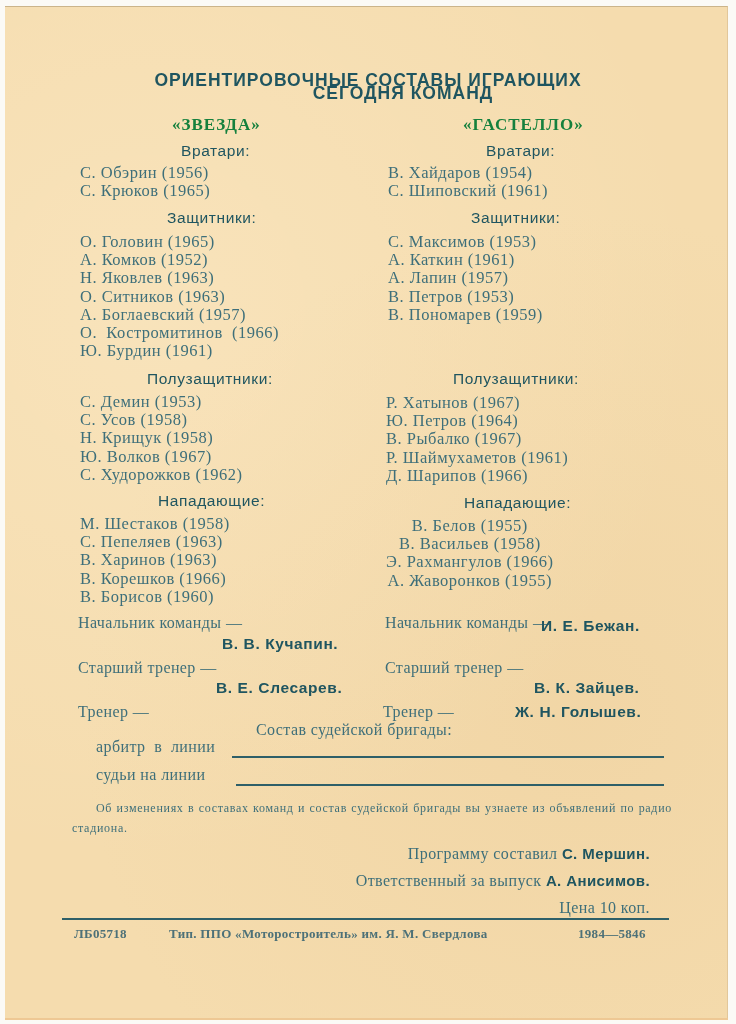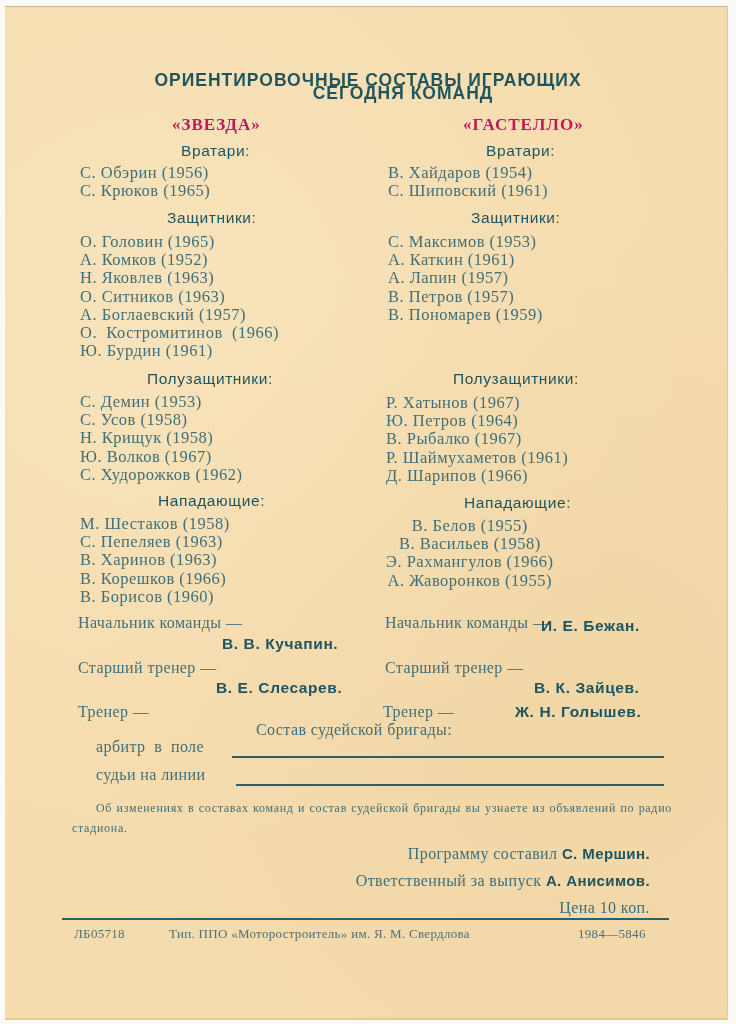--- a/index.html
+++ b/index.html
@@ -16,37 +16,37 @@
     border-top: 1px solid #cbb48a;
     border-right: 1px solid #e2c79a;
     box-shadow: 0 2px 0 #eec894;
   }
   .title {
     position: absolute; left: 0; width: 736px; text-align: center;
     font-family: "Liberation Sans", "DejaVu Sans", sans-serif; font-weight: bold;
     color: #1f5560; font-size: 17.5px; letter-spacing: 1px; line-height: 19px;
   }
   .team {
-    position: absolute; font-weight: bold; color: #be185d; font-size: 17px; letter-spacing: 1px;
+    position: absolute; font-weight: bold; color: #15803d; font-size: 17px; letter-spacing: 1px;
   }
   .section-head {
     position: absolute; font-weight: normal; color: #1f5560; font-size: 15.5px;
     font-family: "Liberation Sans", "DejaVu Sans", sans-serif; letter-spacing: 0.6px;
   }
   .list { position: absolute; margin: 0; padding: 0; list-style: none; }
   .list li { font-size: 16.5px; line-height: 18.2px; color: #3e6f7a; letter-spacing: 0.5px; white-space: nowrap; }
   .label { position: absolute; font-size: 16px; color: #3e6f7a; letter-spacing: 0.4px; white-space: nowrap; }
   .name { position: absolute; font-size: 15.5px; font-weight: bold; color: #1f5560; letter-spacing: 0.6px; white-space: nowrap;
           font-family: "Liberation Sans", "DejaVu Sans", sans-serif; }
   .fill-line { position: absolute; height: 0; border-top: 2px solid #2e5f68; }
   .para { position: absolute; font-size: 12px; color: #3e6f7a; letter-spacing: 0.7px; line-height: 20px; }
   .credit { position: absolute; right: 86px; font-size: 16px; color: #3e6f7a; letter-spacing: 0.4px; white-space: nowrap; text-align: right; }
   .credit b { color: #1f5560; font-family: "Liberation Sans", "DejaVu Sans", sans-serif; font-size: 15px; }
   .rule { position: absolute; left: 62px; width: 607px; border-top: 2px solid #2e5f68; }
-  .imprint { position: absolute; font-size: 13px; color: #4d7178; white-space: nowrap; letter-spacing: 0.3px; }
+  .imprint { position: absolute; font-size: 13px; color: #4d7178; white-space: nowrap; letter-spacing: 0.3px; font-weight: bold; }
 </style>
 </head>
 <body>
 
 <div class="sheet"></div>
 
 <div class="title" style="top:71px;">ОРИЕНТИРОВОЧНЫЕ СОСТАВЫ ИГРАЮЩИХ</div>
 <div class="title" style="top:84px;padding-left:35px;">СЕГОДНЯ КОМАНД</div>
 
 <div class="team" style="left:172px; top:115px;">«ЗВЕЗДА»</div>
@@ -97,21 +97,21 @@
 <ul class="list" style="left:388px; top:164px;">
   <li>В. Хайдаров (1954)</li>
   <li>С. Шиповский (1961)</li>
 </ul>
 
 <div class="section-head" style="left:471px; top:209px;">Защитники:</div>
 <ul class="list" style="left:388px; top:233px;">
   <li>С. Максимов (1953)</li>
   <li>А. Каткин (1961)</li>
   <li>А. Лапин (1957)</li>
-  <li>В. Петров (1957)</li>
+  <li>В. Петров (1953)</li>
   <li>В. Пономарев (1959)</li>
 </ul>
 
 <div class="section-head" style="left:453px; top:370px;">Полузащитники:</div>
 <ul class="list" style="left:386px; top:394px;">
   <li>Р. Хатынов (1967)</li>
   <li>Ю. Петров (1964)</li>
   <li>В. Рыбалко (1967)</li>
   <li>Р. Шаймухаметов (1961)</li>
   <li>Д. Шарипов (1966)</li>
@@ -126,21 +126,21 @@
 </ul>
 
 <div class="label" style="left:385px; top:614px;">Начальник команды —</div>
 <div class="name" style="left:541px; top:617px;">И. Е. Бежан.</div>
 <div class="label" style="left:385px; top:659px;">Старший тренер —</div>
 <div class="name" style="left:534px; top:679px;">В. К. Зайцев.</div>
 <div class="label" style="left:383px; top:703px;">Тренер —</div>
 <div class="name" style="left:515px; top:703px;">Ж. Н. Голышев.</div>
 
 <div class="label" style="left:256px; top:721px;">Состав судейской бригады:</div>
-<div class="label" style="left:96px; top:738px; white-space:pre;">арбитр  в  поле</div>
+<div class="label" style="left:96px; top:738px; white-space:pre;">арбитр  в  линии</div>
 <div class="fill-line" style="left:232px; top:756px; width:432px;"></div>
 <div class="label" style="left:96px; top:766px;">судьи на линии</div>
 <div class="fill-line" style="left:236px; top:784px; width:428px;"></div>
 
 <div class="para" style="left:72px; top:798px; width:600px; text-indent:24px; text-align:justify;">Об изменениях в составах команд и состав судейской бригады вы узнаете из объявлений по радио стадиона.</div>
 
 <div class="credit" style="top:845px;">
   <span>Программу составил</span>
   <b>С. Мершин.</b>
 </div>

